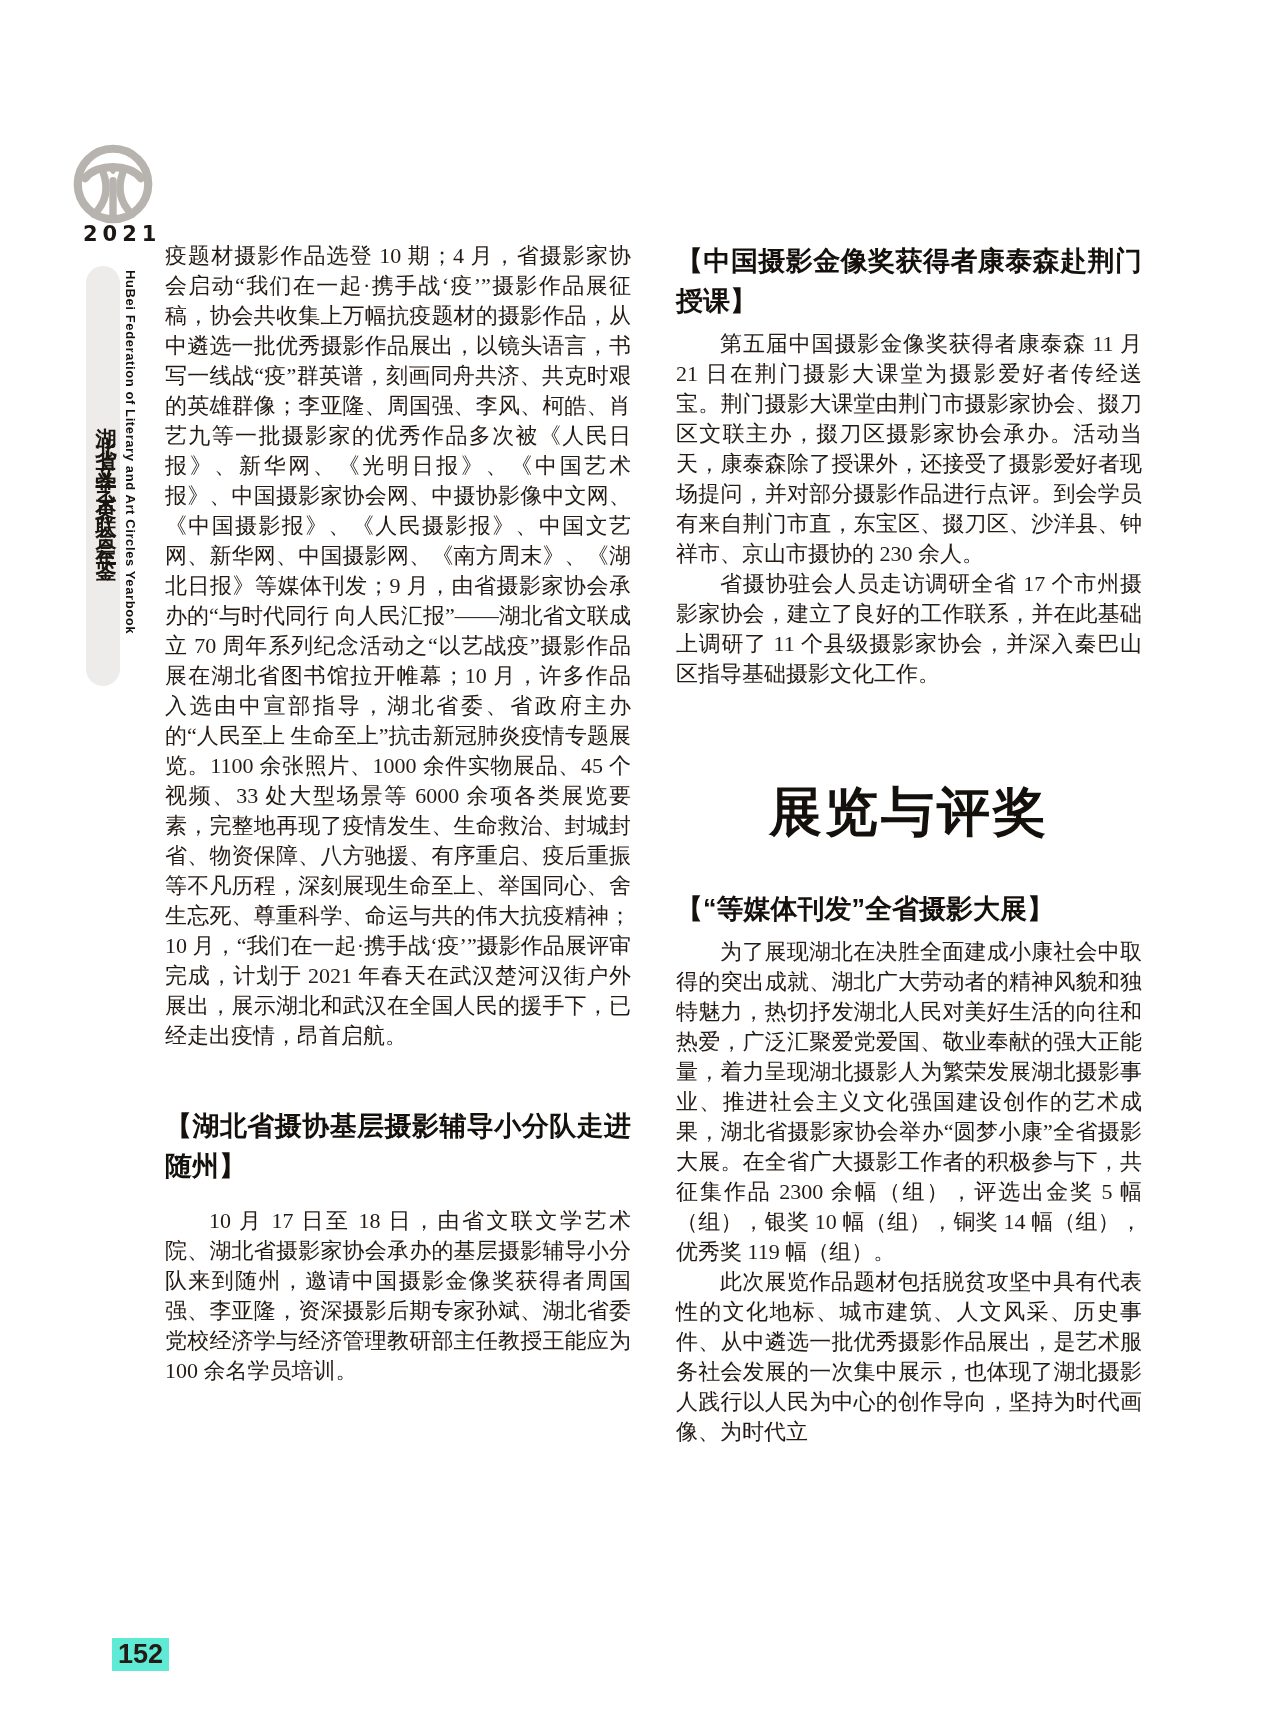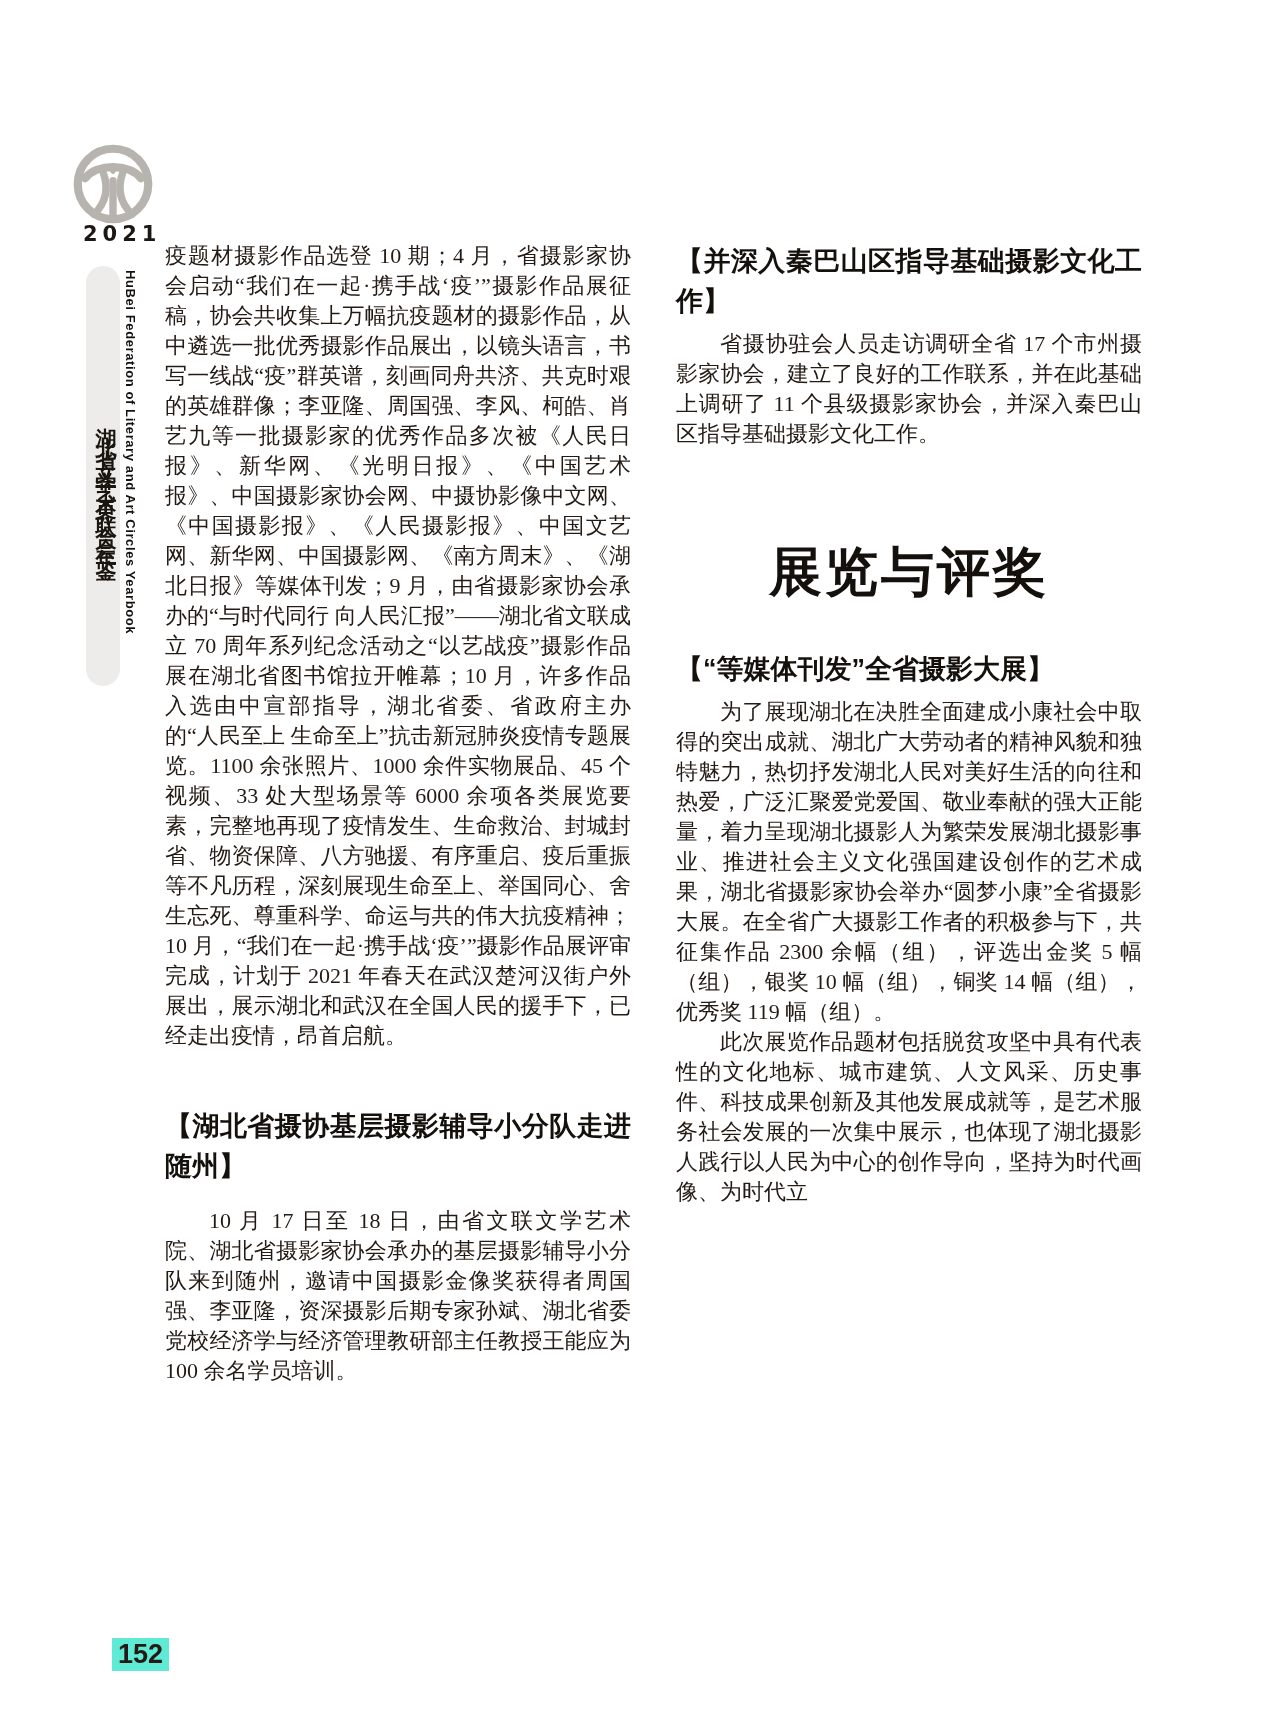--- a/index.html
+++ b/index.html
@@ -93,26 +93,27 @@
   <div class="sidebar-pill">湖北省文学艺术界联合会年鉴</div>
   <div class="sidebar-en">HuBei Federation of Literary and Art Circles Yearbook</div>
 
   <div class="col col-left">
     <p class="body">疫题材摄影作品选登 10 期；4 月，省摄影家协会启动“我们在一起·携手战‘疫’”摄影作品展征稿，协会共收集上万幅抗疫题材的摄影作品，从中遴选一批优秀摄影作品展出，以镜头语言，书写一线战“疫”群英谱，刻画同舟共济、共克时艰的英雄群像；李亚隆、周国强、李风、柯皓、肖艺九等一批摄影家的优秀作品多次被《人民日报》、新华网、《光明日报》、《中国艺术报》、中国摄影家协会网、中摄协影像中文网、《中国摄影报》、《人民摄影报》、中国文艺网、新华网、中国摄影网、《南方周末》、《湖北日报》等媒体刊发；9 月，由省摄影家协会承办的“与时代同行 向人民汇报”——湖北省文联成立 70 周年系列纪念活动之“以艺战疫”摄影作品展在湖北省图书馆拉开帷幕；10 月，许多作品入选由中宣部指导，湖北省委、省政府主办的“人民至上 生命至上”抗击新冠肺炎疫情专题展览。1100 余张照片、1000 余件实物展品、45 个视频、33 处大型场景等 6000 余项各类展览要素，完整地再现了疫情发生、生命救治、封城封省、物资保障、八方驰援、有序重启、疫后重振等不凡历程，深刻展现生命至上、举国同心、舍生忘死、尊重科学、命运与共的伟大抗疫精神；10 月，“我们在一起·携手战‘疫’”摄影作品展评审完成，计划于 2021 年春天在武汉楚河汉街户外展出，展示湖北和武汉在全国人民的援手下，已经走出疫情，昂首启航。</p>
     <h3 class="sec-h">【湖北省摄协基层摄影辅导小分队走进随州】</h3>
     <p class="body indent">10 月 17 日至 18 日，由省文联文学艺术院、湖北省摄影家协会承办的基层摄影辅导小分队来到随州，邀请中国摄影金像奖获得者周国强、李亚隆，资深摄影后期专家孙斌、湖北省委党校经济学与经济管理教研部主任教授王能应为 100 余名学员培训。</p>
   </div>
 
   <div class="col col-right">
-    <h3 class="sec-h sec-h-first">【并深入秦巴山区指导基础摄影文化工作】</h3>
+    <h3 class="sec-h sec-h-first">【中国摄影金像奖获得者康泰森赴荆门授课】</h3>
+    <p class="body indent">第五届中国摄影金像奖获得者康泰森 11 月 21 日在荆门摄影大课堂为摄影爱好者传经送宝。荆门摄影大课堂由荆门市摄影家协会、掇刀区文联主办，掇刀区摄影家协会承办。活动当天，康泰森除了授课外，还接受了摄影爱好者现场提问，并对部分摄影作品进行点评。到会学员有来自荆门市直，东宝区、掇刀区、沙洋县、钟祥市、京山市摄协的 230 余人。</p>
 
     <p class="body indent">省摄协驻会人员走访调研全省 17 个市州摄影家协会，建立了良好的工作联系，并在此基础上调研了 11 个县级摄影家协会，并深入秦巴山区指导基础摄影文化工作。</p>
 
     <h1 class="chapter">展览与评奖</h1>
 
     <h3 class="sec-h sec-h-sub">【“等媒体刊发”全省摄影大展】</h3>
     <p class="body indent">为了展现湖北在决胜全面建成小康社会中取得的突出成就、湖北广大劳动者的精神风貌和独特魅力，热切抒发湖北人民对美好生活的向往和热爱，广泛汇聚爱党爱国、敬业奉献的强大正能量，着力呈现湖北摄影人为繁荣发展湖北摄影事业、推进社会主义文化强国建设创作的艺术成果，湖北省摄影家协会举办“圆梦小康”全省摄影大展。在全省广大摄影工作者的积极参与下，共征集作品 2300 余幅（组），评选出金奖 5 幅（组），银奖 10 幅（组），铜奖 14 幅（组），优秀奖 119 幅（组）。</p>
-    <p class="body indent">此次展览作品题材包括脱贫攻坚中具有代表性的文化地标、城市建筑、人文风采、历史事件、科技成果创新及其他发展成就等，是艺术服务社会发展的一次集中展示，也体现了湖北摄影人践行以人民为中心的创作导向，坚持为时代画像、为时代立</p>
+    <p class="body indent">此次展览作品题材包括脱贫攻坚中具有代表性的文化地标、城市建筑、人文风采、历史事件、从中遴选一批优秀摄影作品展出，是艺术服务社会发展的一次集中展示，也体现了湖北摄影人践行以人民为中心的创作导向，坚持为时代画像、为时代立</p>
   </div>
 
   <div class="page-number">152</div>
 
 </div>
 
 </body></html>

